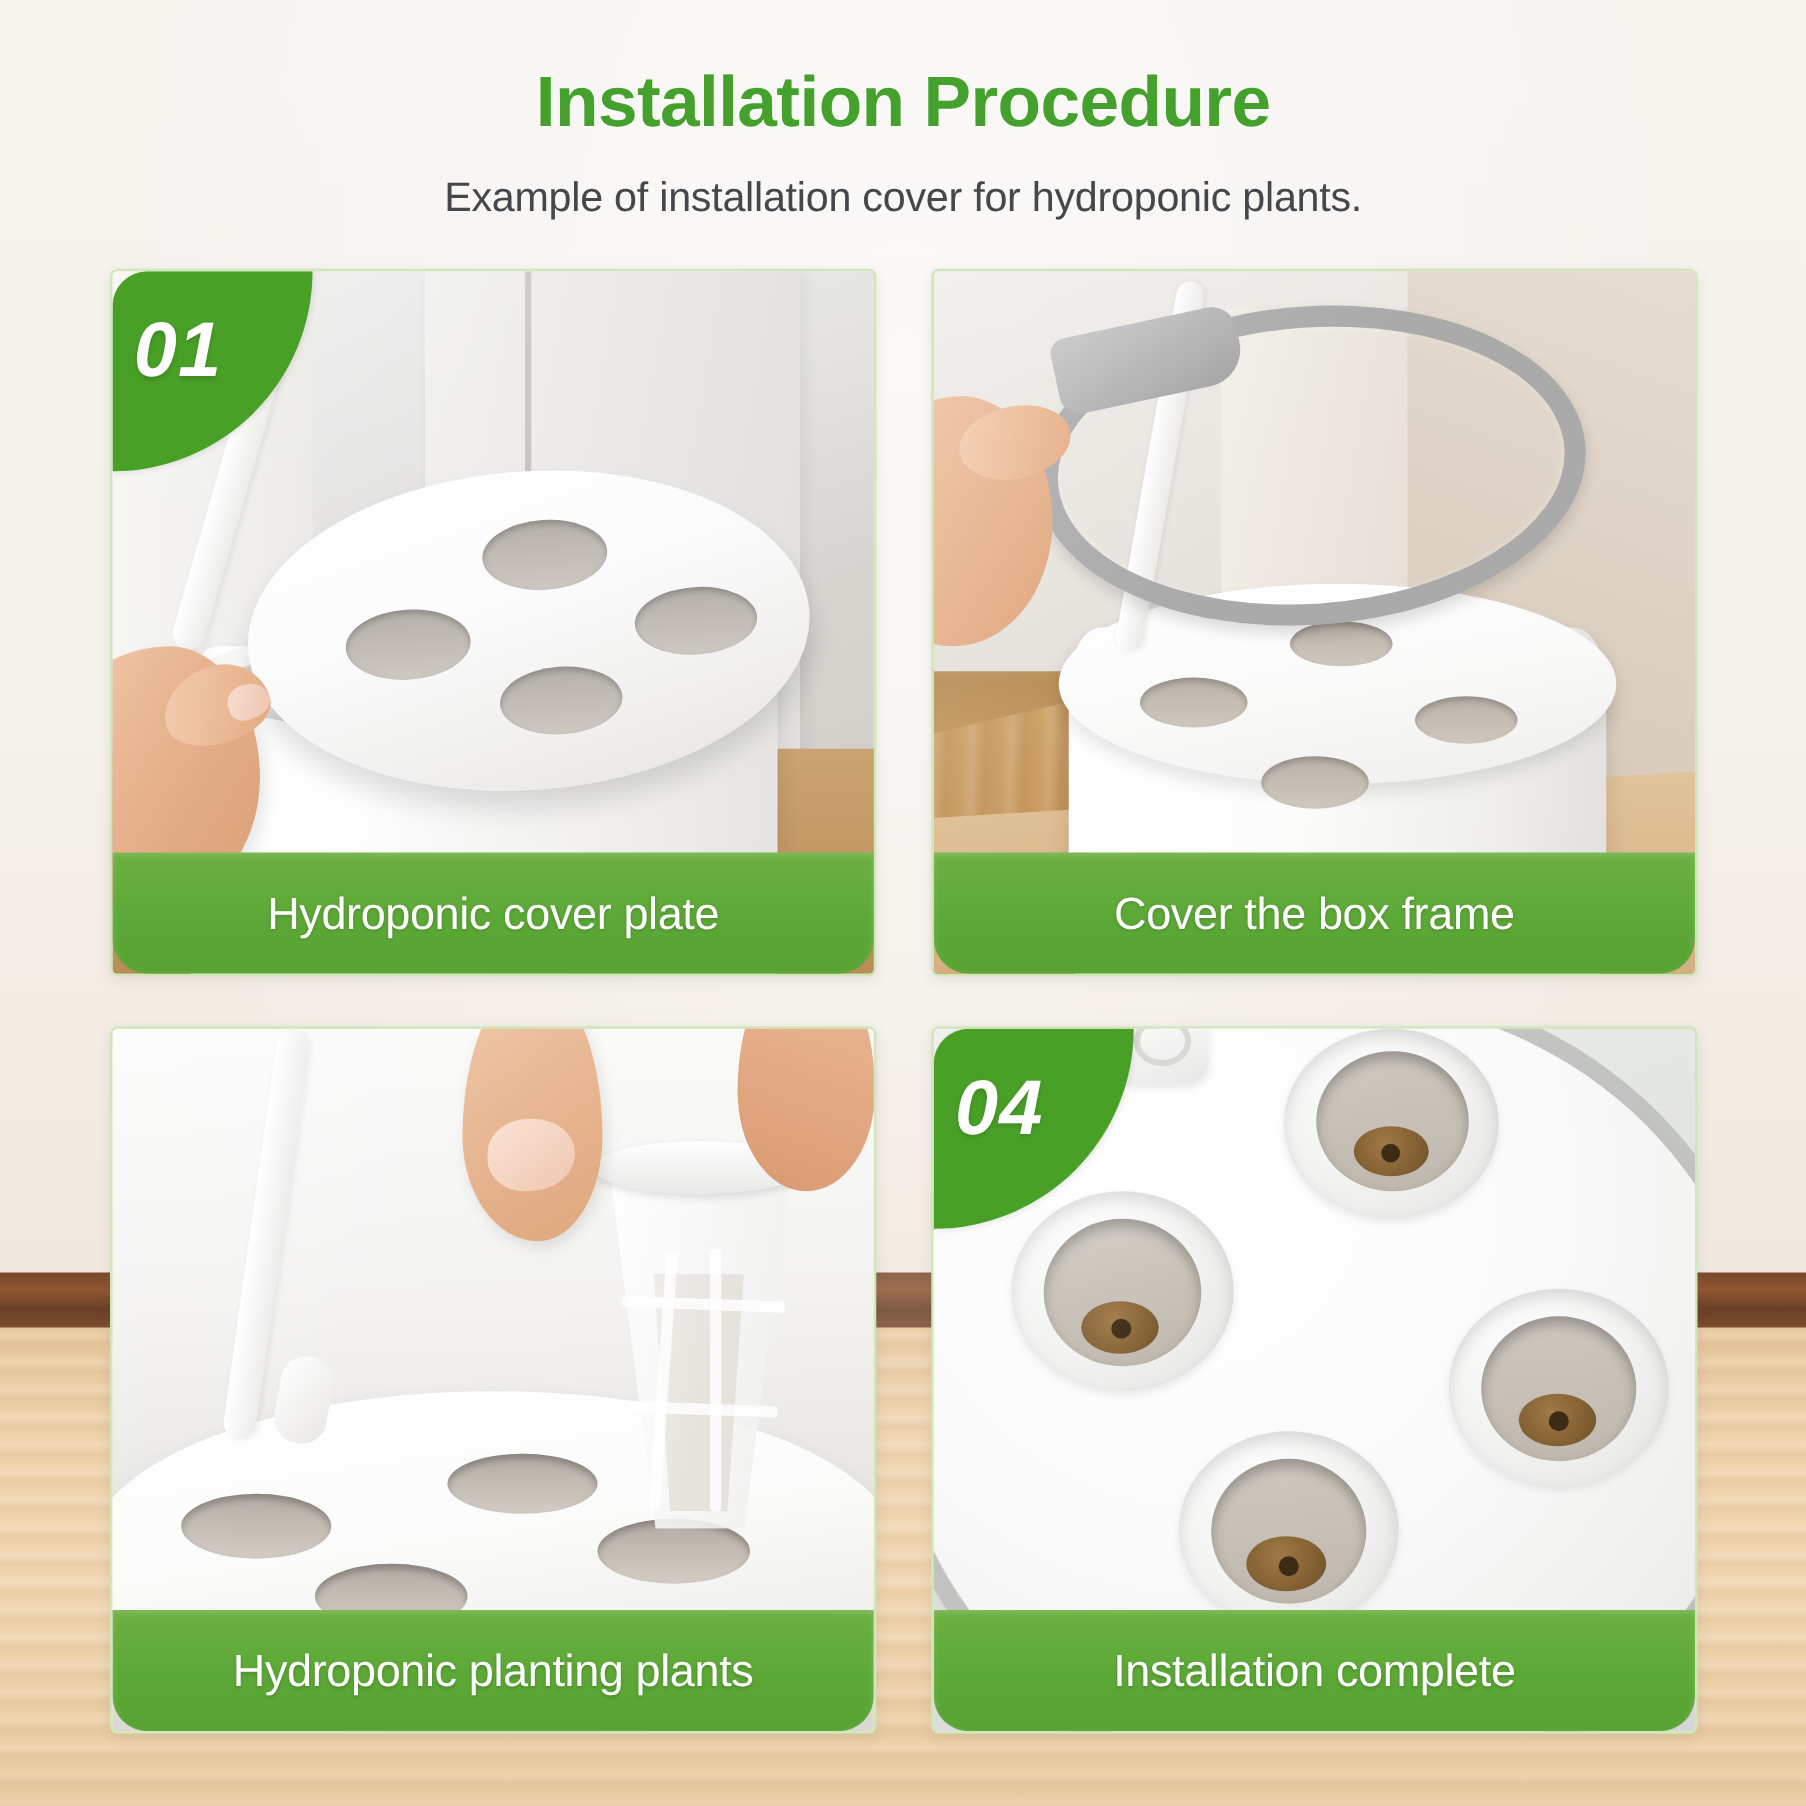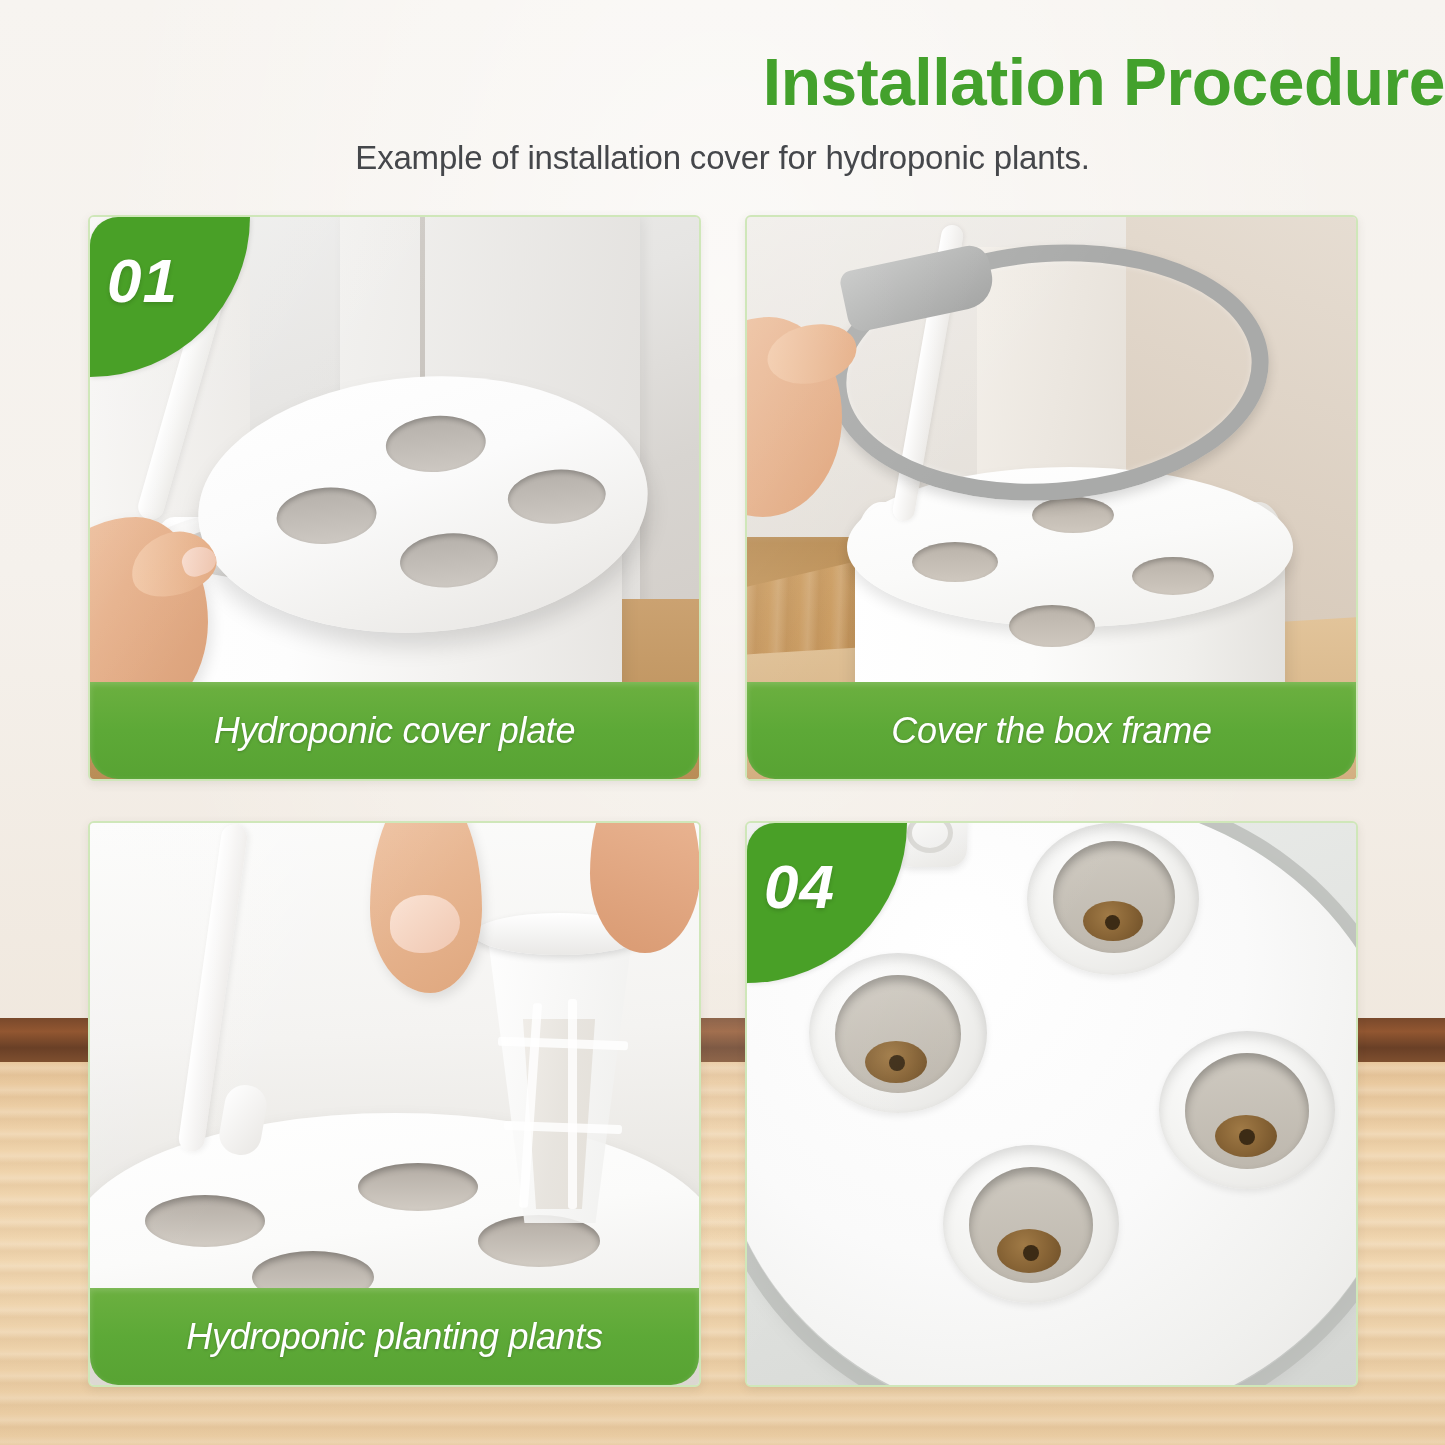--- a/index.html
+++ b/index.html
@@ -44,27 +44,26 @@
     background: radial-gradient(ellipse at 50% 20%, rgba(255,255,255,.55) 0%, rgba(255,255,255,0) 62%);
     pointer-events: none;
   }
 
   
   .header {
     position: absolute; left: 0; top: 34px; width: 1445px;
     text-align: center; z-index: 5;
   }
   .title {
-    font-size: 66px;
+    font-size: 57px;
     font-weight: bold;
     color: #43a12c;
     letter-spacing: -0.5px;
     line-height: 96px;
     text-shadow: 0 1px 0 rgba(255,255,255,.7);
-    text-align: right;
   }
   .subtitle {
     margin-top: 6px;
     font-size: 33px;
     color: #45474b;
     line-height: 44px;
     letter-spacing: -0.2px;
   }
 
   
@@ -125,21 +124,20 @@
     z-index: 8;
     box-shadow: inset 0 2px 6px rgba(255,255,255,.18);
   }
   .caption-text {
     color: #ffffff;
     font-size: 36px;
     letter-spacing: -0.3px;
     text-shadow: 0 1px 3px rgba(0,0,0,.20);
     padding: 0 18px;
     text-align: center;
-    font-style: italic;
   }
 
   
 
   
   .scene-wall-white {
     position:absolute; inset:0;
     background: linear-gradient(160deg,#efefee 0%,#e6e5e3 32%,#d8d5d1 58%,#cfc9c3 100%);
   }
   .scene-wall-wood {
@@ -571,16 +569,19 @@
         <div class="p4-cup p4-c4"></div>
         <div class="p4-cup-inner p4-i4"></div>
         <div class="p4-plug p4-p4"></div>
         <div class="p4-plug-hole p4-ph4"></div>
 
         <div class="gloss"></div>
       </div>
       <div class="badge">
         <span class="badge-num">04</span>
       </div>
+      <div class="caption">
+        <span class="caption-text">Installation complete</span>
+      </div>
     </div>
 
   </div>
 </div>
 
 </body></html>

